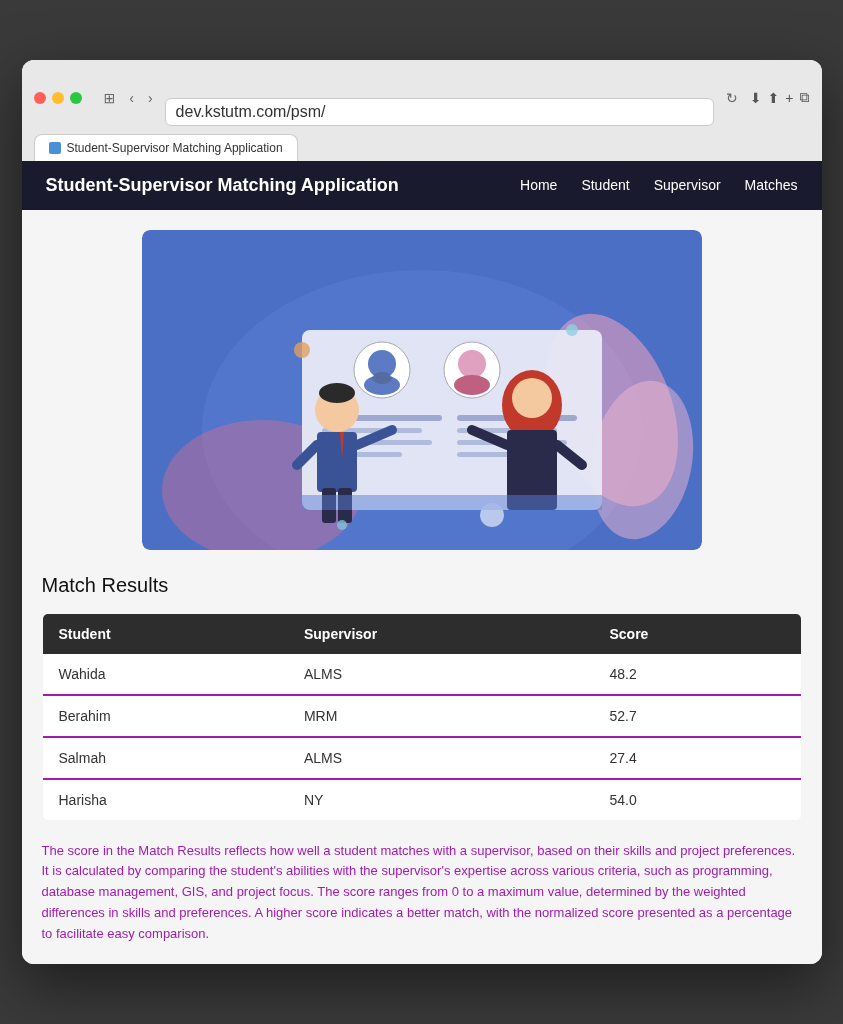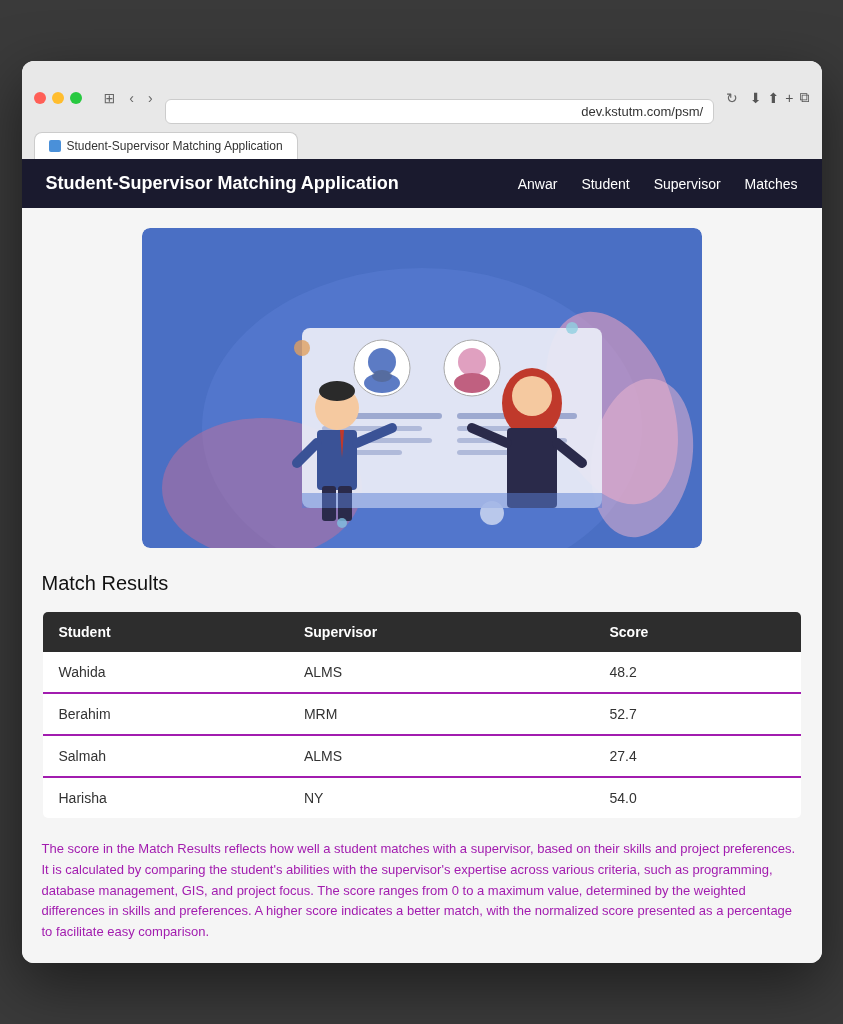--- a/index.html
+++ b/index.html
@@ -69,23 +69,23 @@
       gap: 8px;
       flex: 1;
     }
 
     .address-bar {
       flex: 1;
       background: #fff;
       border: 1px solid #ccc;
       border-radius: 6px;
       padding: 4px 10px;
-      font-size: 13px;
+      font-size: 16px;
       color: #333;
-      text-align: right;
+      text-align: left;
       margin-top: 28px;
     }
 
     .browser-actions {
       display: flex;
       gap: 6px;
       align-items: center;
     }
 
     .browser-action-btn {
@@ -254,21 +254,21 @@
       <div class="browser-tab">
         <span class="tab-favicon"></span>
         <span>Student-Supervisor Matching Application</span>
       </div>
     </div>
   </div>
 
   <nav class="app-nav">
     <span class="app-title">Student-Supervisor Matching Application</span>
     <div class="nav-links">
-      <a class="nav-link">Anwar</a>
+      <a class="nav-link">Home</a>
       <a class="nav-link">Student</a>
       <a class="nav-link">Supervisor</a>
       <a class="nav-link">Matches</a>
     </div>
   </nav>
 
   <div class="app-content">
 
     <div class="hero-image">
       <svg class="hero-svg" viewBox="0 0 560 320" xmlns="http://www.w3.org/2000/svg">

